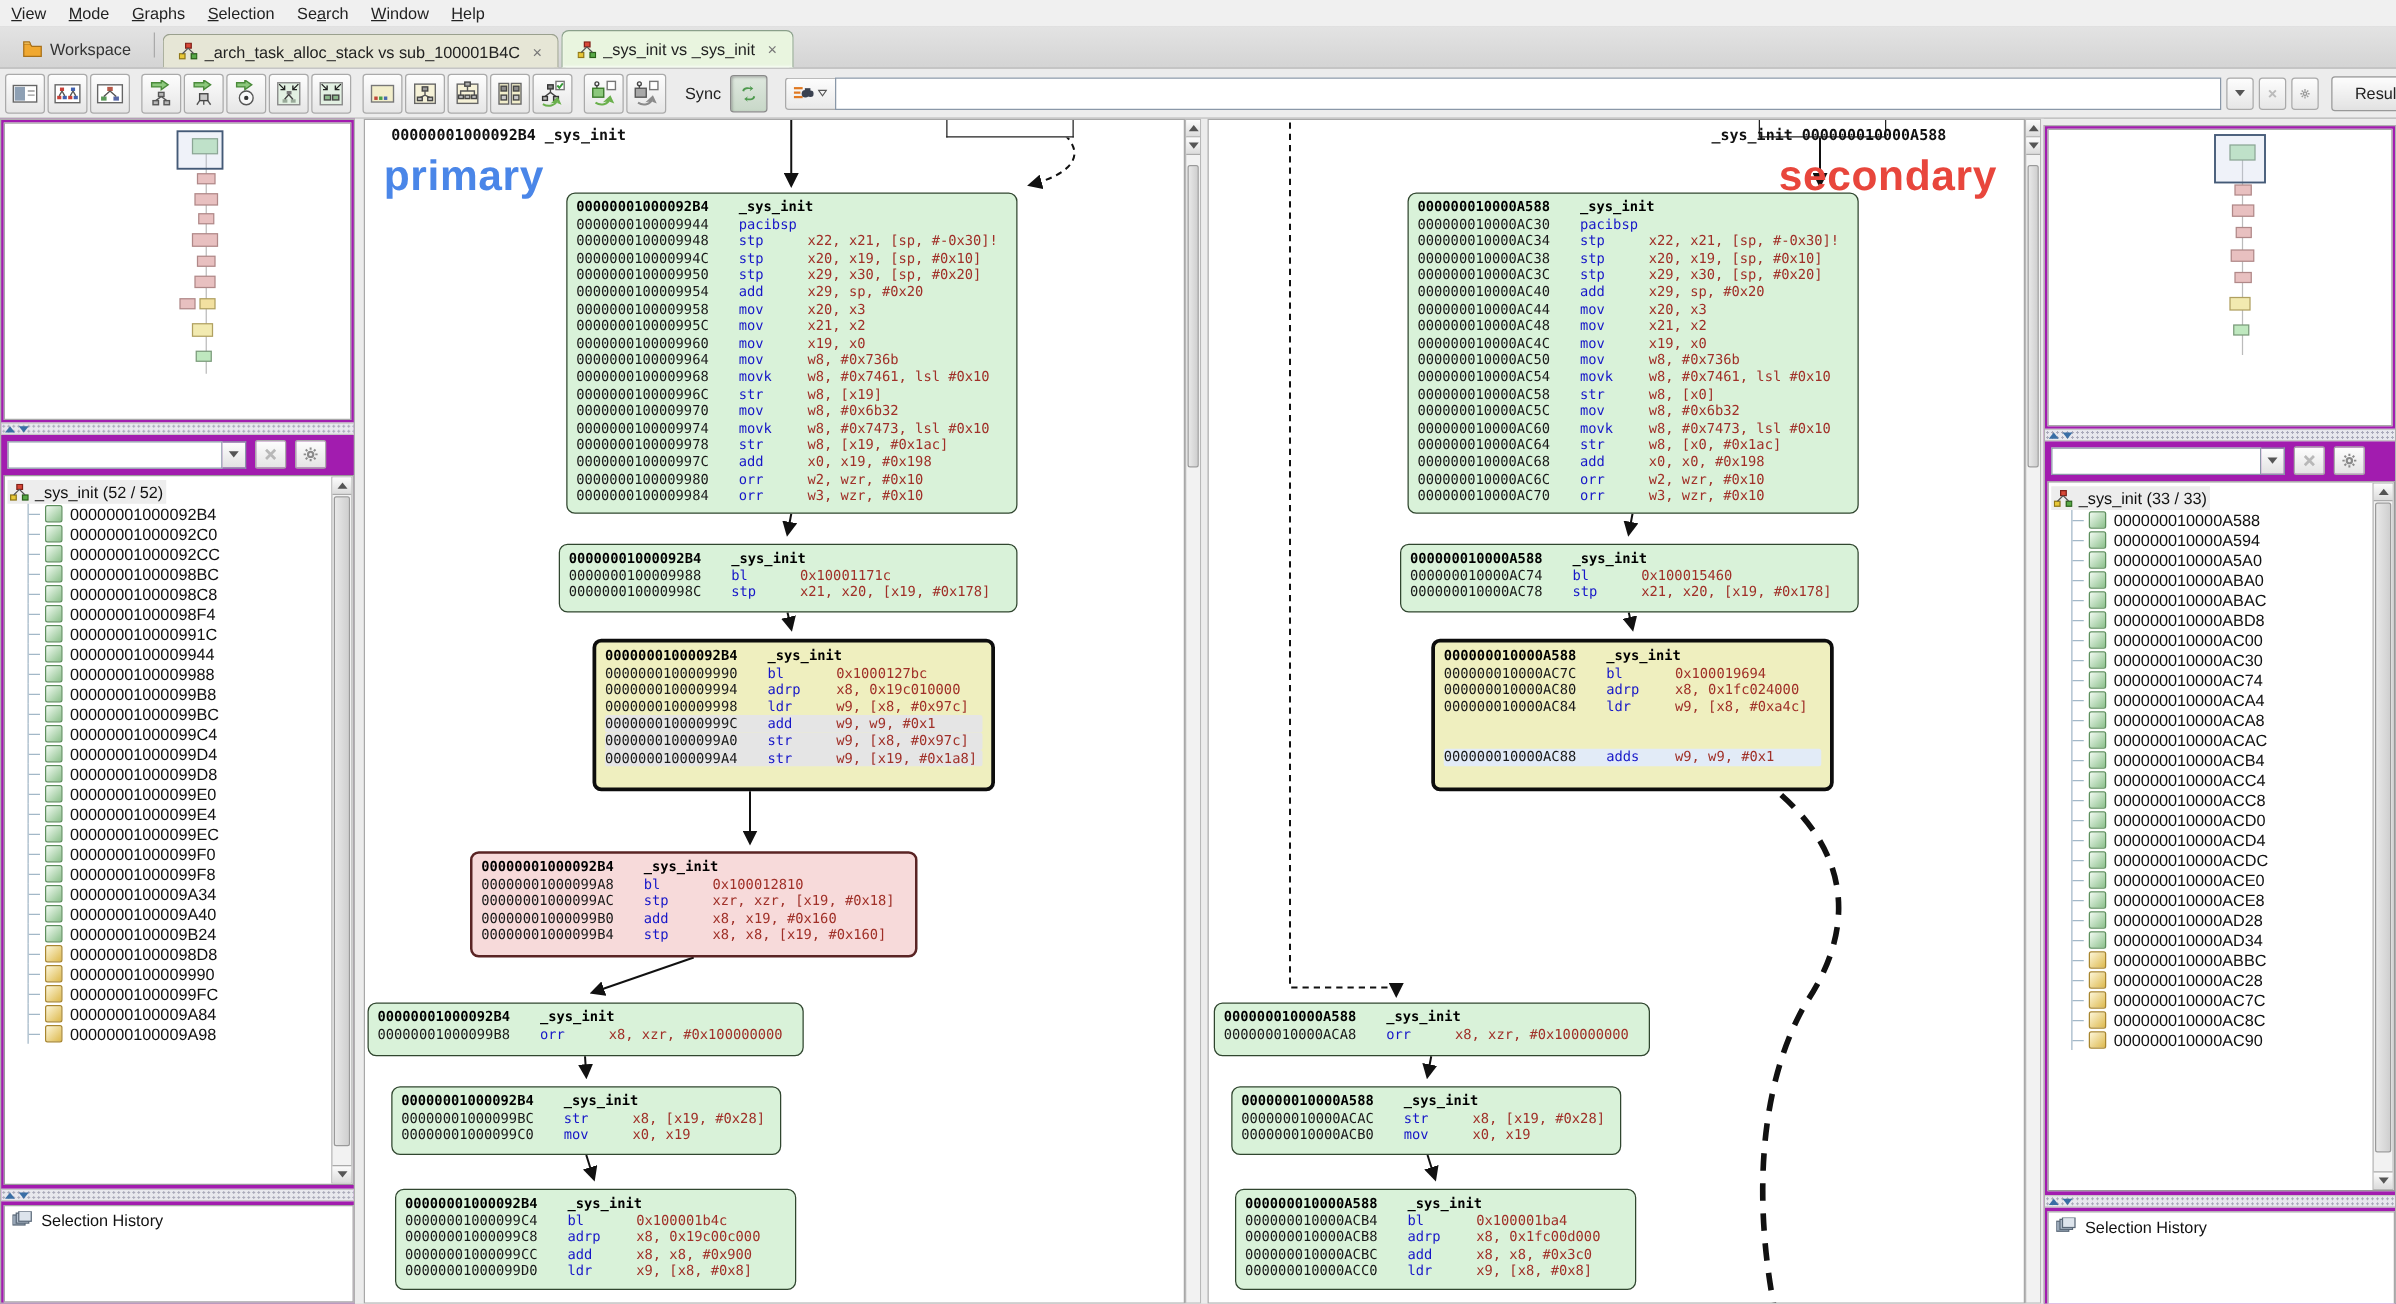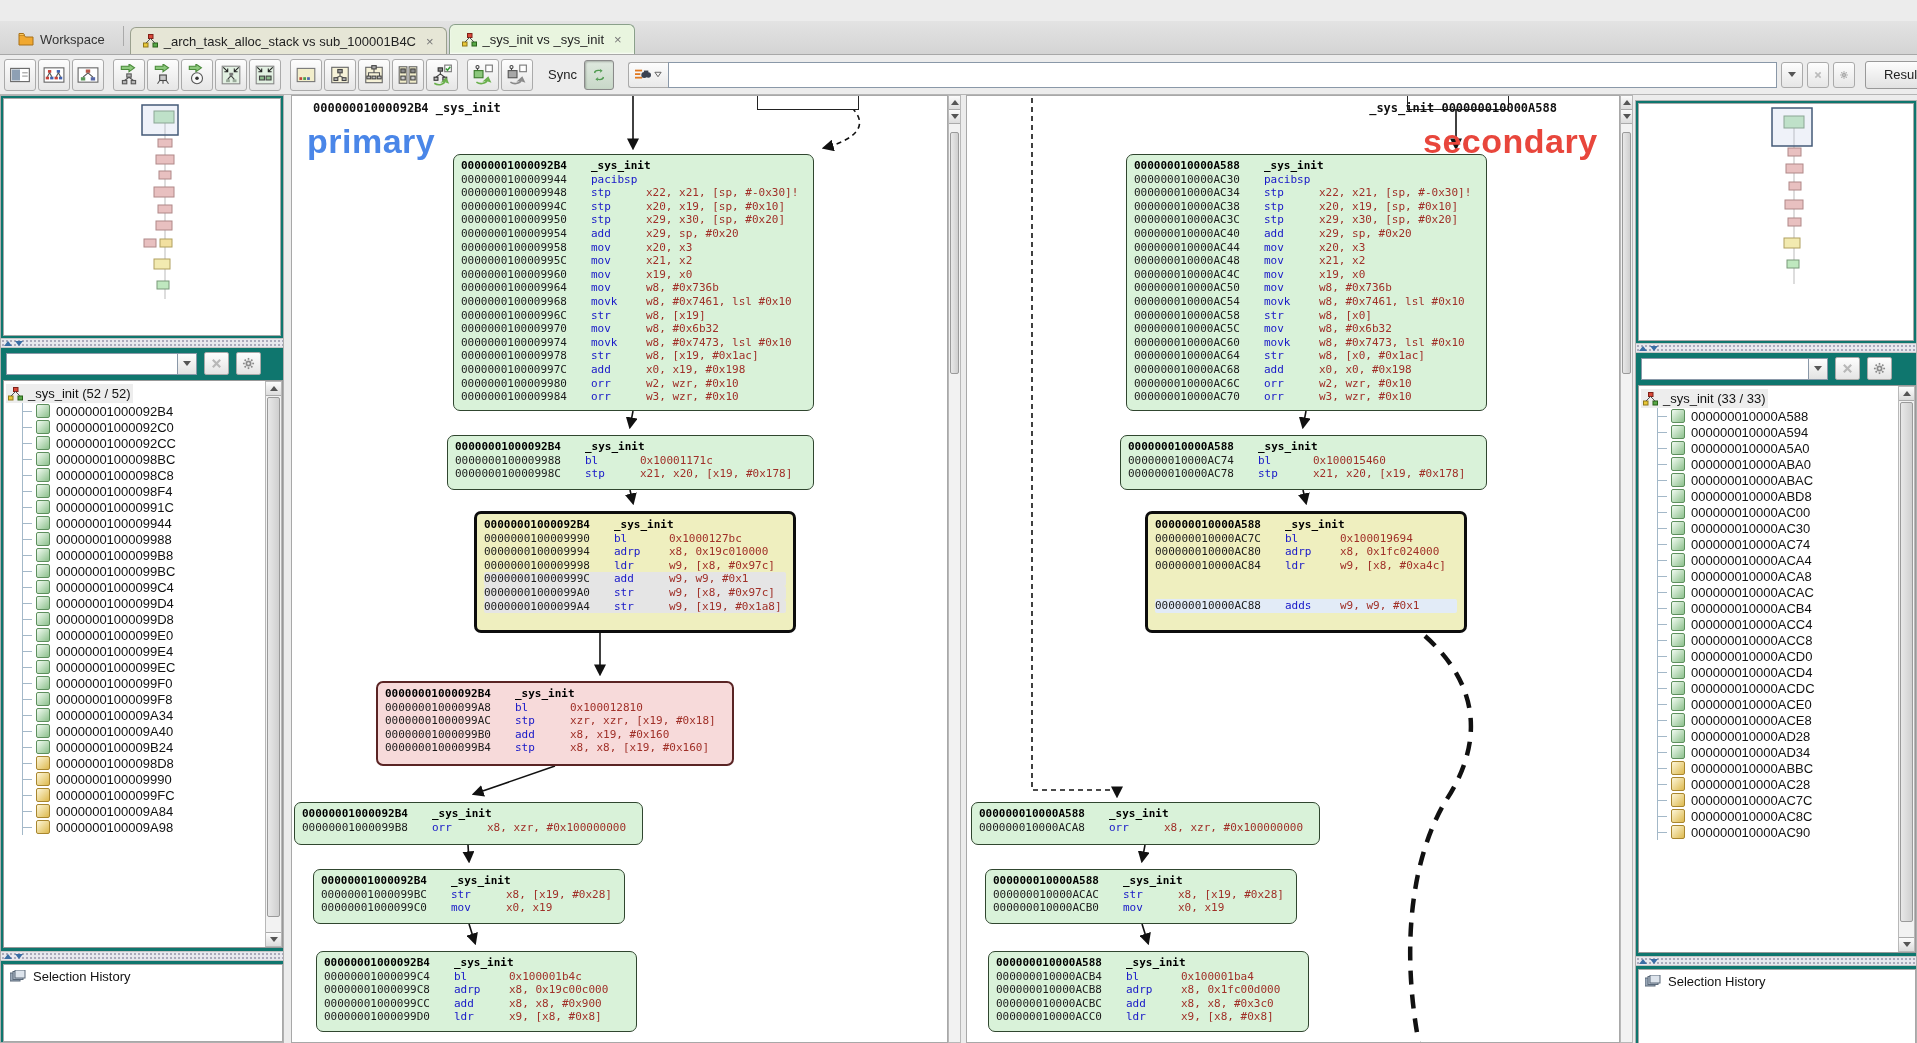--- a/index.html
+++ b/index.html
@@ -26,21 +26,21 @@
   #sync-label{font-size:13px;color:#222;margin:0 7px 0 14px;}
   #sync-btn{width:30px;height:30px;border:1px solid #8a8a8a;border-radius:3px;background:linear-gradient(#dfe8df,#c8d8c8);display:flex;align-items:center;justify-content:center;box-shadow:inset 1px 1px 2px rgba(0,0,0,.25);cursor:pointer;}
   #search-wrap{display:flex;align-items:center;margin-left:14px;flex:0 0 auto;}
   #search-icon-btn{width:40px;height:26px;border:1px solid #aaa;border-right:none;border-radius:3px 0 0 3px;background:linear-gradient(#fdfdfd,#e9e9e9);display:flex;align-items:center;justify-content:center;gap:3px;cursor:pointer;}
   #search-input{width:1095px;height:24px;border:1px solid #8a98a8;background:#fff;font-size:13px;padding:0 6px;font-family:"Liberation Sans",sans-serif;}
   .mini-btn{width:22px;height:26px;margin-left:4px;border:1px solid #aaa;border-radius:3px;background:linear-gradient(#fdfdfd,#e6e6e6);display:flex;align-items:center;justify-content:center;cursor:pointer;}
   #results-btn{height:28px;margin-left:10px;padding:0 18px;border:1px solid #999;border-radius:3px;background:linear-gradient(#fdfdfd,#e2e2e2);font-size:13px;color:#222;cursor:pointer;}
 
   
   .abs{position:absolute;}
-  .panel{background:#0f766e;border:1px solid #b0b0b0;box-sizing:border-box;}
+  .panel{background:#a21caf;border:1px solid #b0b0b0;box-sizing:border-box;}
   .graph-pane{background:#fff;border:1px solid #a8a8a8;box-sizing:border-box;overflow:hidden;}
   .pane-header{position:absolute;top:5px;font:bold 12px "DejaVu Sans Mono",monospace;color:#111;z-index:5;}
   .big-label{position:absolute;top:26px;font-size:34px;letter-spacing:.5px;z-index:5;font-weight:bold;}
   .cutnode{position:absolute;background:#fff;border:1px solid #222;border-top:none;z-index:3;}
 
   
   .bb{position:absolute;border-radius:7px;box-sizing:border-box;padding:4px 7px;font:11px "DejaVu Sans Mono",monospace;line-height:13.6px;white-space:nowrap;z-index:4;overflow:hidden;cursor:pointer;}
   .bb.k-normal{background:#d9f2d9;border:1.5px solid #30462f;}
   .bb.k-selected{background:#efefbf;border:3px solid #0d0d0d;}
   .bb.k-diff{background:#f7dada;border:2.5px solid #5a2424;}
@@ -80,30 +80,39 @@
   .tree-root{display:flex;align-items:center;gap:5px;height:17px;padding:1px 2px;background:#ededed;width:max-content;}
   .tree-row{display:flex;align-items:center;height:16px;cursor:default;}
   .guide{width:11px;height:16px;border-left:1px solid #a3b8c8;position:relative;margin-left:16px;flex:0 0 auto;}
   .guide::after{content:"";position:absolute;top:8px;left:0;width:9px;border-top:1px solid #a3b8c8;}
   .node-ico{width:12px;height:12px;border-radius:2px;margin:0 6px 0 2px;flex:0 0 auto;}
   .node-ico.green{background:linear-gradient(135deg,#f2fbf2,#8cc08c);border:1px solid #5d8f5d;}
   .node-ico.yellow{background:linear-gradient(135deg,#fdf6d8,#ddb94e);border:1px solid #a8862e;}
 
   
   .selhist{position:absolute;background:#fff;border:1px solid #a8a8a8;box-sizing:border-box;}
-  .selhist-hdr{display:flex;align-items:flex-end;gap:7px;padding:4px 6px;font-size:13px;color:#111;}
+  .selhist-hdr{display:flex;align-items:flex-start;gap:7px;padding:4px 6px;font-size:13px;color:#111;}
 
   .minimap{position:absolute;background:#fff;border:1px solid #a8a8a8;box-sizing:border-box;}
   .divider{background:#ececec;}
 </style>
 </head>
 <body>
 
 <div id="app">
 
+  <div id="menubar">
+      <span class="menu-item"><u>V</u>iew</span>
+      <span class="menu-item"><u>M</u>ode</span>
+      <span class="menu-item"><u>G</u>raphs</span>
+      <span class="menu-item"><u>S</u>election</span>
+      <span class="menu-item">Se<u>a</u>rch</span>
+      <span class="menu-item"><u>W</u>indow</span>
+      <span class="menu-item"><u>H</u>elp</span>
+    </div>
 
   <div id="tabbar">
       <div class="tab workspace">
         <svg width="16" height="14" viewBox="0 0 16 14">
           <path d="M1,3 L6,3 L7.5,5 L15,5 L15,13 L1,13 z" fill="#f0a830" stroke="#a87018"></path>
           <path d="M1,3 L1,1.5 L5.5,1.5 L6.5,3" fill="#f8c860" stroke="#a87018"></path>
         </svg>
         <span class="tab-label">Workspace</span>
       </div>
       <span class="tab-sep"></span>

